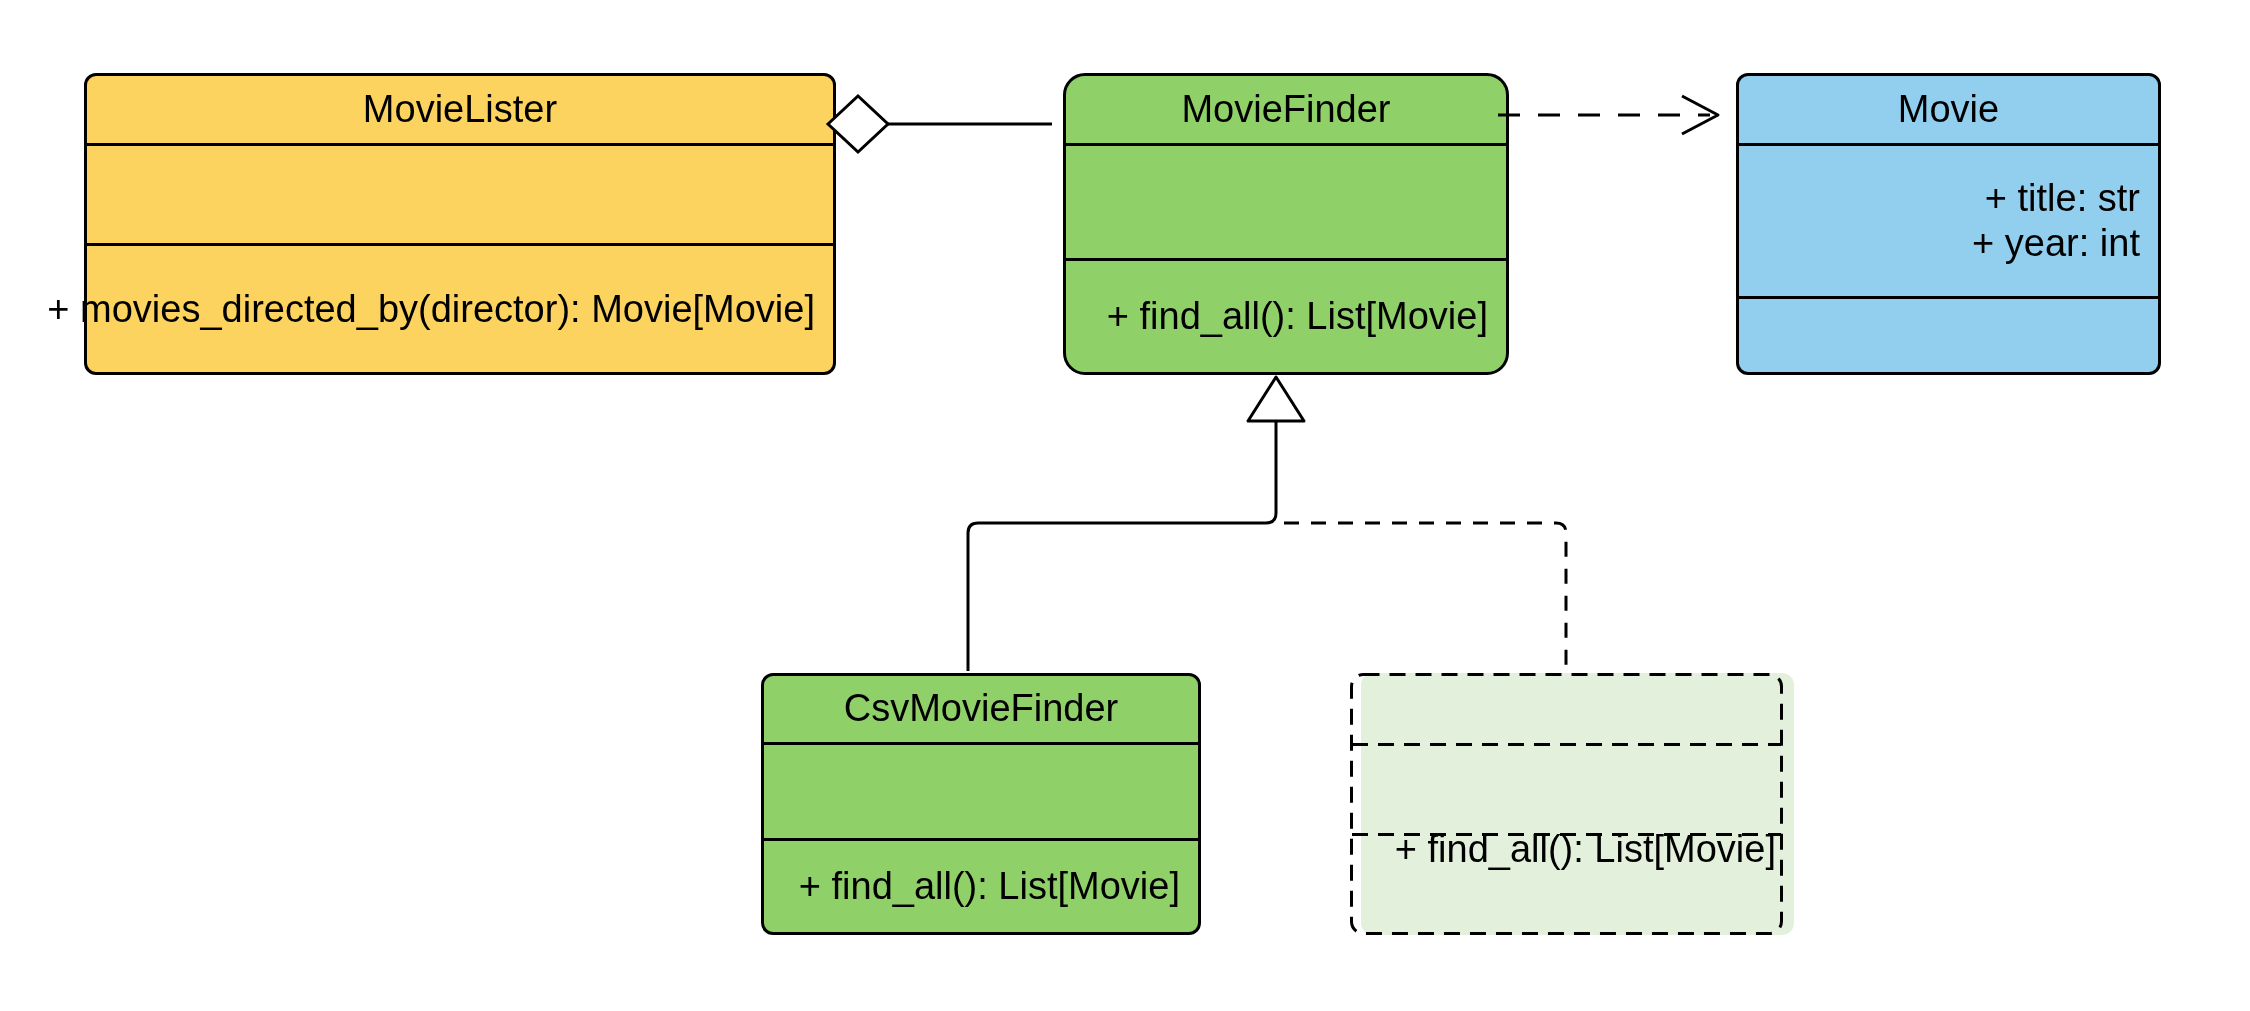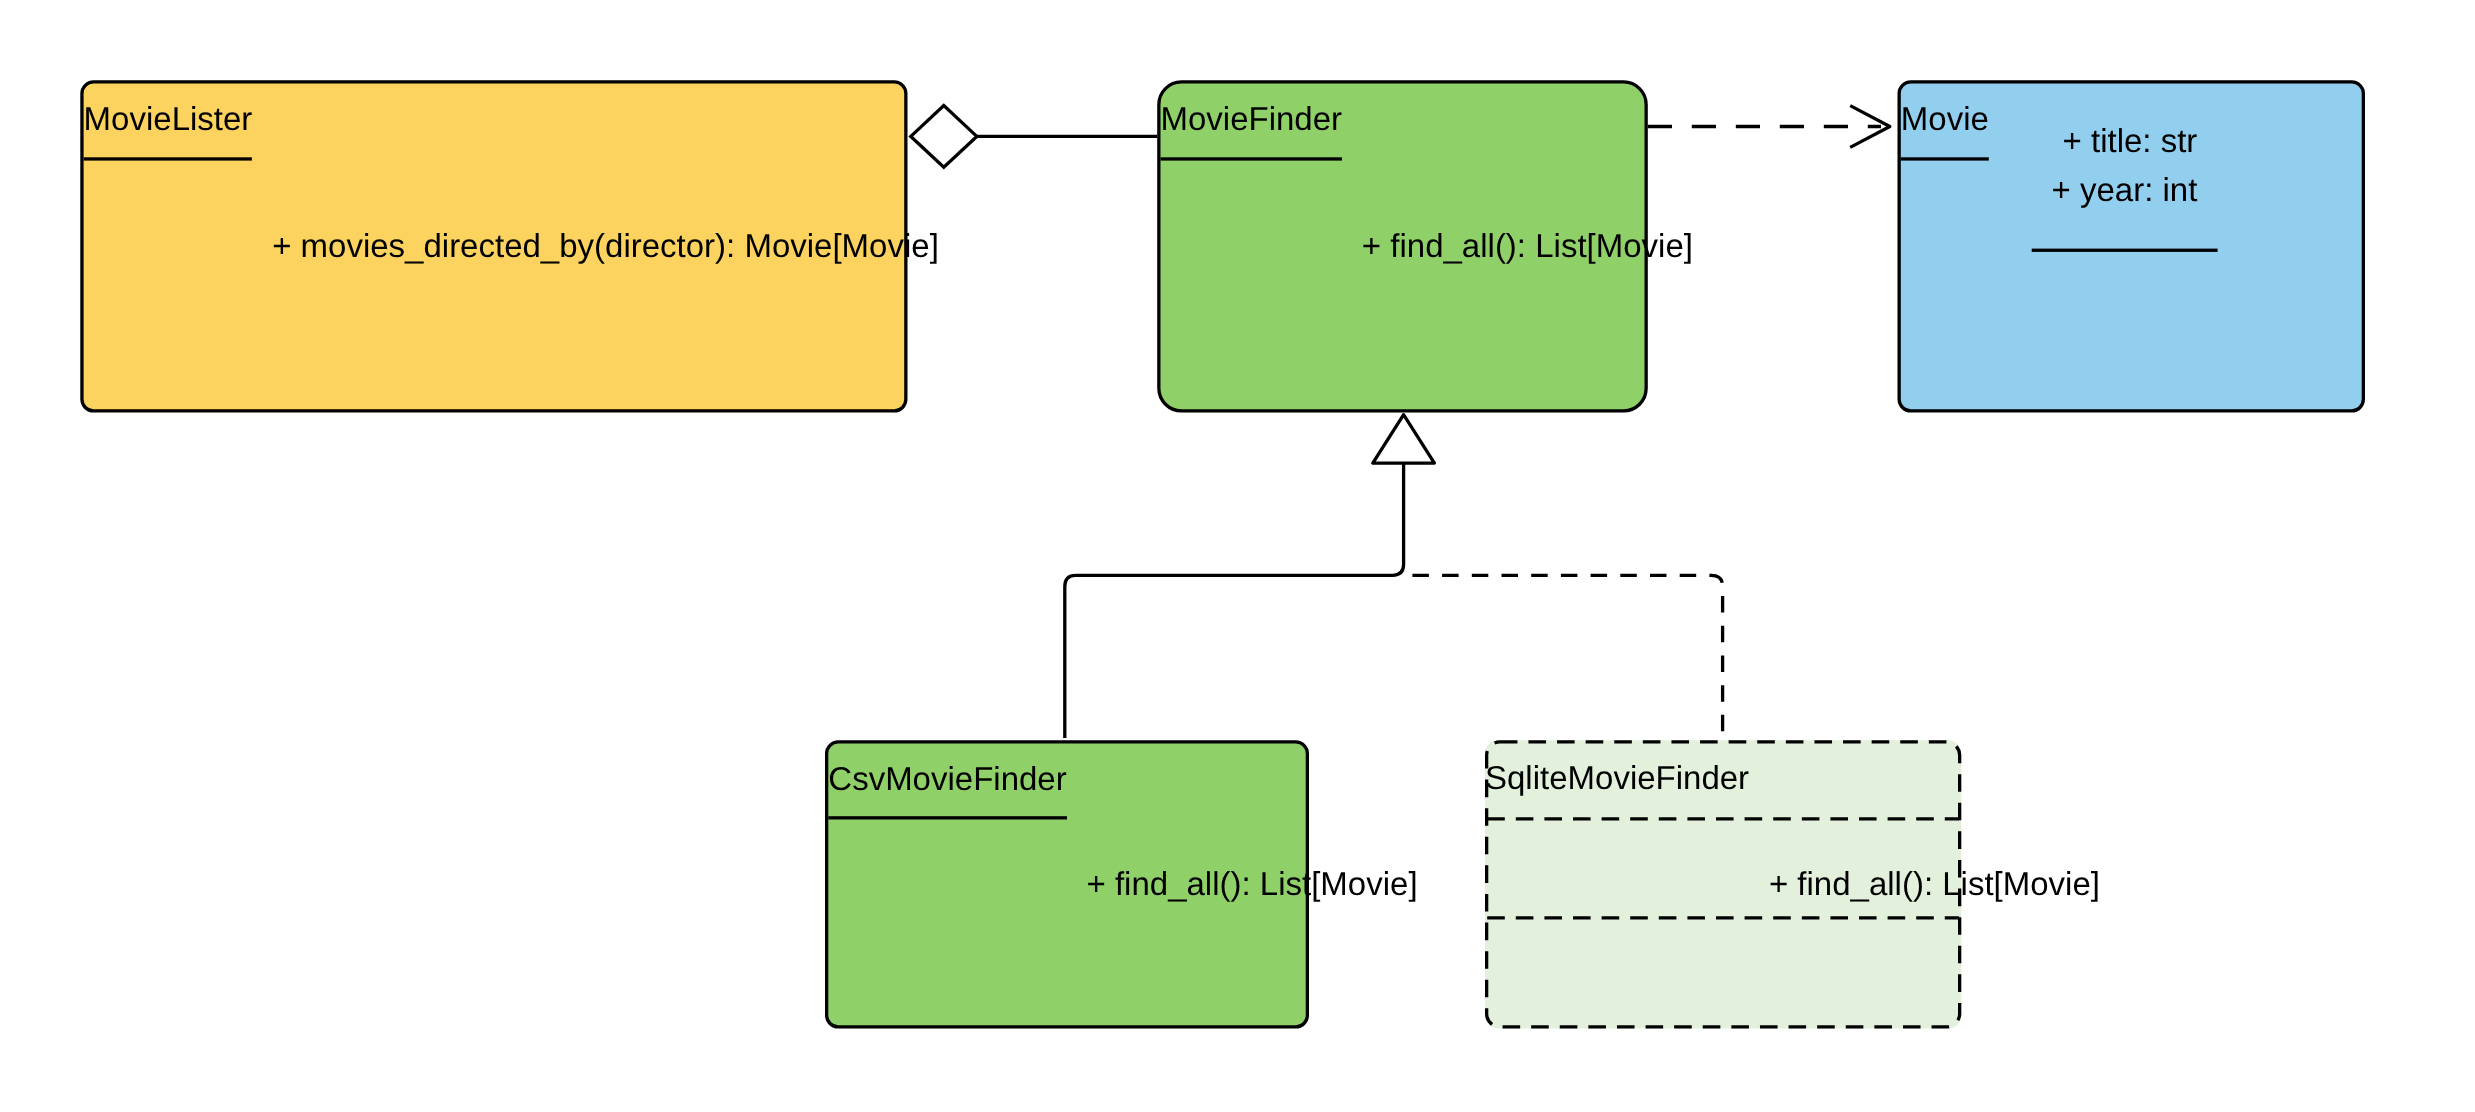--- a/index.html
+++ b/index.html
@@ -15,22 +15,24 @@
     font-family: "Liberation Sans", sans-serif;
     color: #000000;
     overflow: hidden;
   }
   .uml-class {
     position: absolute;
     box-sizing: border-box;
     border: 3px solid #000000;
     border-radius: 12px;
     display: flex;
-    font-size: 30px;
+    flex-direction: column;
+    font-size: 38px;
     line-height: 1.15;
+    margin-left: 11px;
   }
   .uml-class.no-border { border: none; }
   .compartment {
     box-sizing: border-box;
     flex: 0 0 auto;
   }
   .compartment.divided { border-bottom: 3px solid #000000; }
   .header {
     display: flex;
     align-items: center;
@@ -39,21 +41,21 @@
   .members {
     display: flex;
     flex-direction: column;
     justify-content: center;
     padding: 0 18px;
     align-items: flex-end;
   }
   .member { line-height: 45px; white-space: nowrap; }
   .fill-yellow { background: #FCD35E; }
   .fill-green  { background: #90D069; }
-  .fill-blue   { background: #92CFEF; gap: 39px; }
+  .fill-blue   { background: #92CFEF; }
   .fill-pale   { background: #E3F1DC; }
   .edges {
     position: absolute;
     left: 0; top: 0;
     width: 2250px;
     height: 1011px;
   }
   .edge-stroke { stroke: #000000; stroke-width: 3; fill: none; }
 </style>
 </head>
@@ -96,23 +98,20 @@
     <div class="compartment divided header" style="height:69px">
       <span>CsvMovieFinder</span>
     </div>
     <div class="compartment divided" style="height:96px"></div>
     <div class="compartment members" style="flex:1 1 auto">
       <div class="member">+ find_all(): List[Movie]</div>
     </div>
   </div>
 
   <div class="uml-class fill-pale no-border" style="left:1350px; top:673px; width:433px; height:262px;">
-    <div class="compartment header" style="height:70px">
-      <span>SqliteMovieFinder</span>
-    </div>
     <div class="compartment" style="height:90px"></div>
     <div class="compartment members" style="flex:1 1 auto">
       <div class="member">+ find_all(): List[Movie]</div>
     </div>
   </div>
 
   <svg class="edges" viewBox="0 0 2250 1011">
 
     <path class="edge-stroke" d="M 888 124 H 1052"></path>
     <polygon points="828,124 858,96 888,124 858,152" fill="#ffffff" stroke="#000000" stroke-width="3"></polygon>

